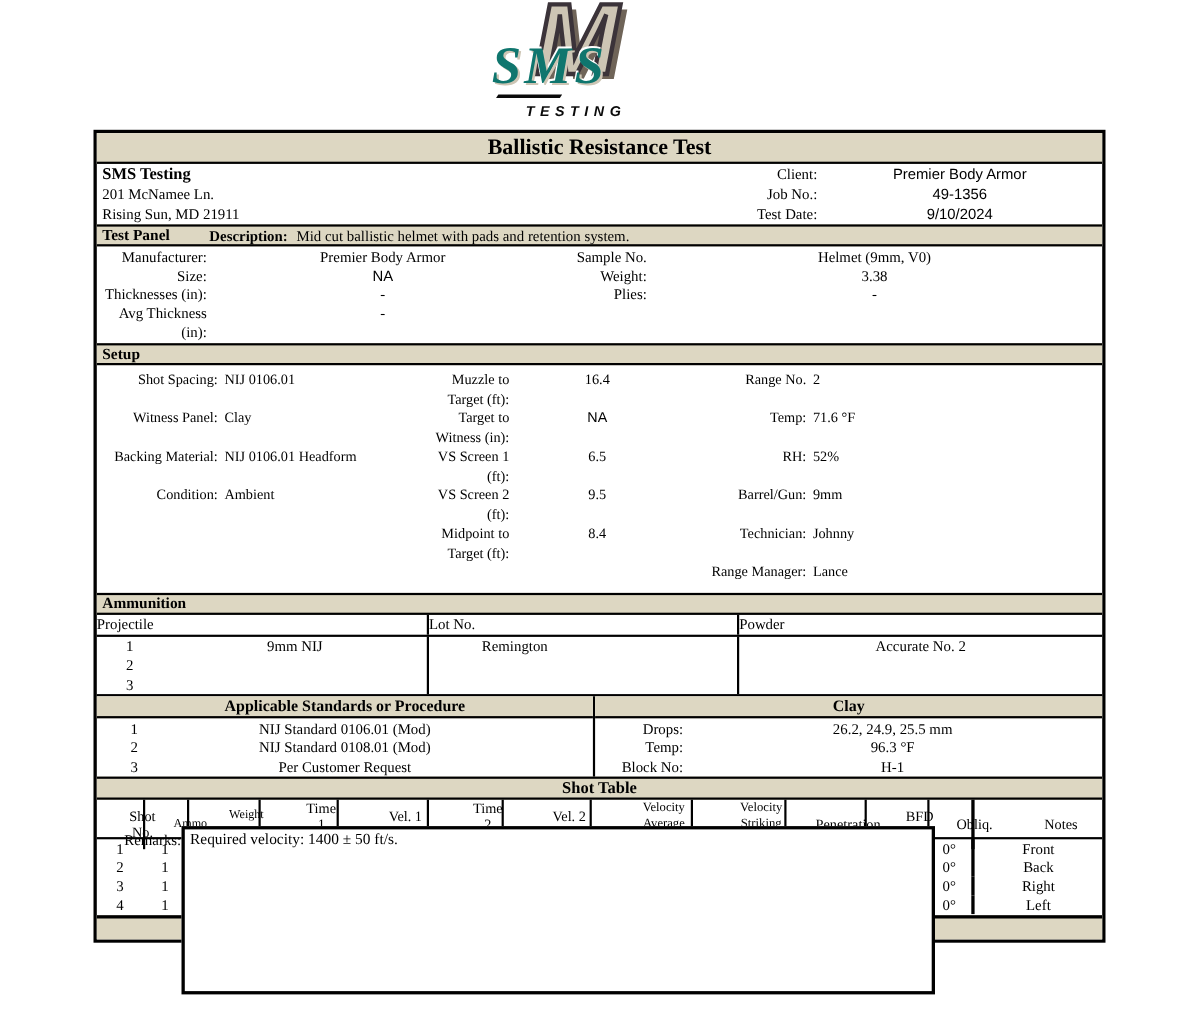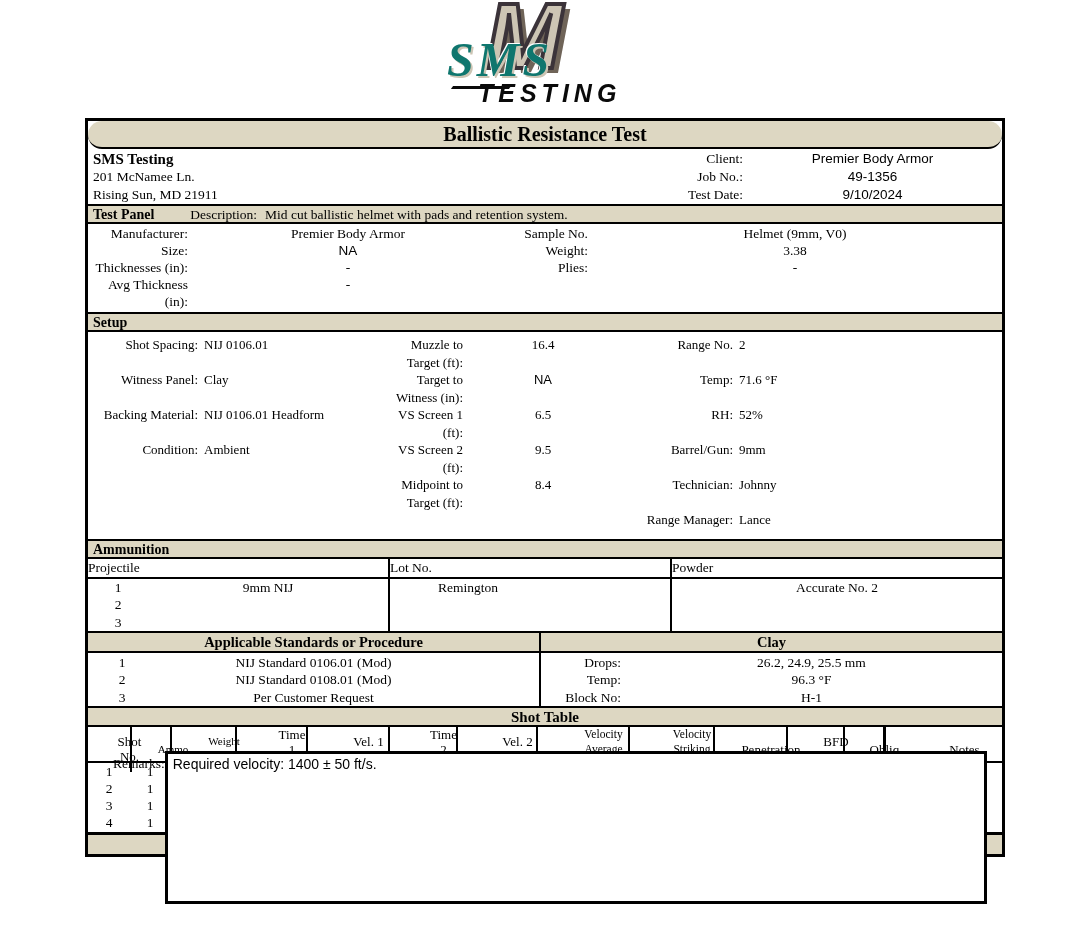--- a/index.html
+++ b/index.html
@@ -22,42 +22,42 @@
   .logo-sms {
     position:absolute; top:30px; left:7px;
     font-family:"Liberation Serif", serif; font-weight:bold; font-style:italic;
     font-size:48px; line-height:1; letter-spacing:3px; color:#0f766e;
     text-shadow:2px 2px 0 #cdc5b4, -1px -1px 0 #ffffff;
   }
   .logo-line { position:absolute; bottom:19px; left:12px; width:58px; height:3px; background:#0a0a0a; transform:skewX(-35deg); }
   .logo-testing {
     position:absolute; bottom:0; left:38px;
     font-family:"Liberation Sans", sans-serif; font-weight:bold; font-style:italic;
-    font-size:25px; letter-spacing:5px; color:#0a0a0a;
+    font-size:13px; letter-spacing:5px; color:#0a0a0a;
   }
 
   
   .doc { position:absolute; top:118px; left:85px; width:920px; border:3px solid var(--ink); background:#fff; }
-  .beige { background:var(--beige);border-radius:14px; }
+  .beige { background:var(--beige); }
   .sans { font-family:"Liberation Sans", sans-serif; }
 
   .title-bar { height:28px; line-height:26px; text-align:center; font-weight:bold; font-size:20px; border-bottom:2px solid var(--ink); }
 
   .company { display:flex; height:55px; font-size:13.5px; }
   .company-left { width:510px; padding:1px 0 0 5px; line-height:18px; }
   .company-name { font-weight:bold; font-size:15px; }
   .company-right { flex:1; display:grid; grid-template-columns:145px 1fr; line-height:18px; padding-top:1px; }
   .company-right .lbl { text-align:right; }
   .company-right .val { text-align:center; font-family:"Liberation Sans", sans-serif; }
 
   .section-bar {
     background:var(--beige); border-top:2px solid var(--ink); border-bottom:2px solid var(--ink);
     height:20px; line-height:16px; font-weight:bold; font-size:14px; padding:1px 0 0 5px; display:flex;
   }
-  .desc-label { font-weight:normal; font-size:13.5px; margin-left:36px;text-align:right; }
+  .desc-label { font-weight:bold; font-size:13.5px; margin-left:36px;text-align:right; }
   .desc-value { font-weight:normal; font-size:13.5px; margin-left:8px; }
 
   .tp-grid { display:grid; grid-template-columns:100px 320px 80px 1fr; font-size:13.5px; line-height:17px; padding:1px 0 2px; }
   .tp-grid .lbl { text-align:right; }
   .tp-grid .valc { text-align:center; }
 
   .setup-grid { display:grid; grid-template-columns:110px 180px 85px 160px 110px 1fr; font-size:13px; line-height:17.5px; padding:4px 0 10px; }
   .setup-grid .lbl { text-align:right; }
   .setup-grid .vall { padding-left:6px; }
   .setup-grid .valc { text-align:center; }
@@ -95,22 +95,22 @@
   .shot-row { line-height:17px; font-size:13.5px; text-align:center; }
   .shot-row .notes-cell { border-left:3px solid var(--ink); }
   .shot-body { padding-bottom:1px; }
 
   .remarks-bar { background:var(--beige); border-top:3px solid var(--ink); text-align:center; font-weight:bold; font-size:15px; height:22px; line-height:19px; }
 
   
   .remarks-area { position:absolute; top:751px; left:113px; display:flex; }
   .remarks-label { font-size:13.5px; padding-top:5px; }
   .remarks-box {
-    width:822px; height:153px; border:3px solid var(--ink); background:#fff;
-    padding:2px 5px; font-family:Liberation Sans, sans-serif; font-size:14px;
+    width:685px; height:153px; border:3px solid var(--ink); background:#fff;
+    padding:2px 5px; font-family:Liberation Serif, serif; font-size:14px;
   }
 </style>
 </head>
 <body>
 
 <div class="page">
 
   <div class="logo">
     <span class="logo-m">M</span>
     <span class="logo-sms">SMS</span>

